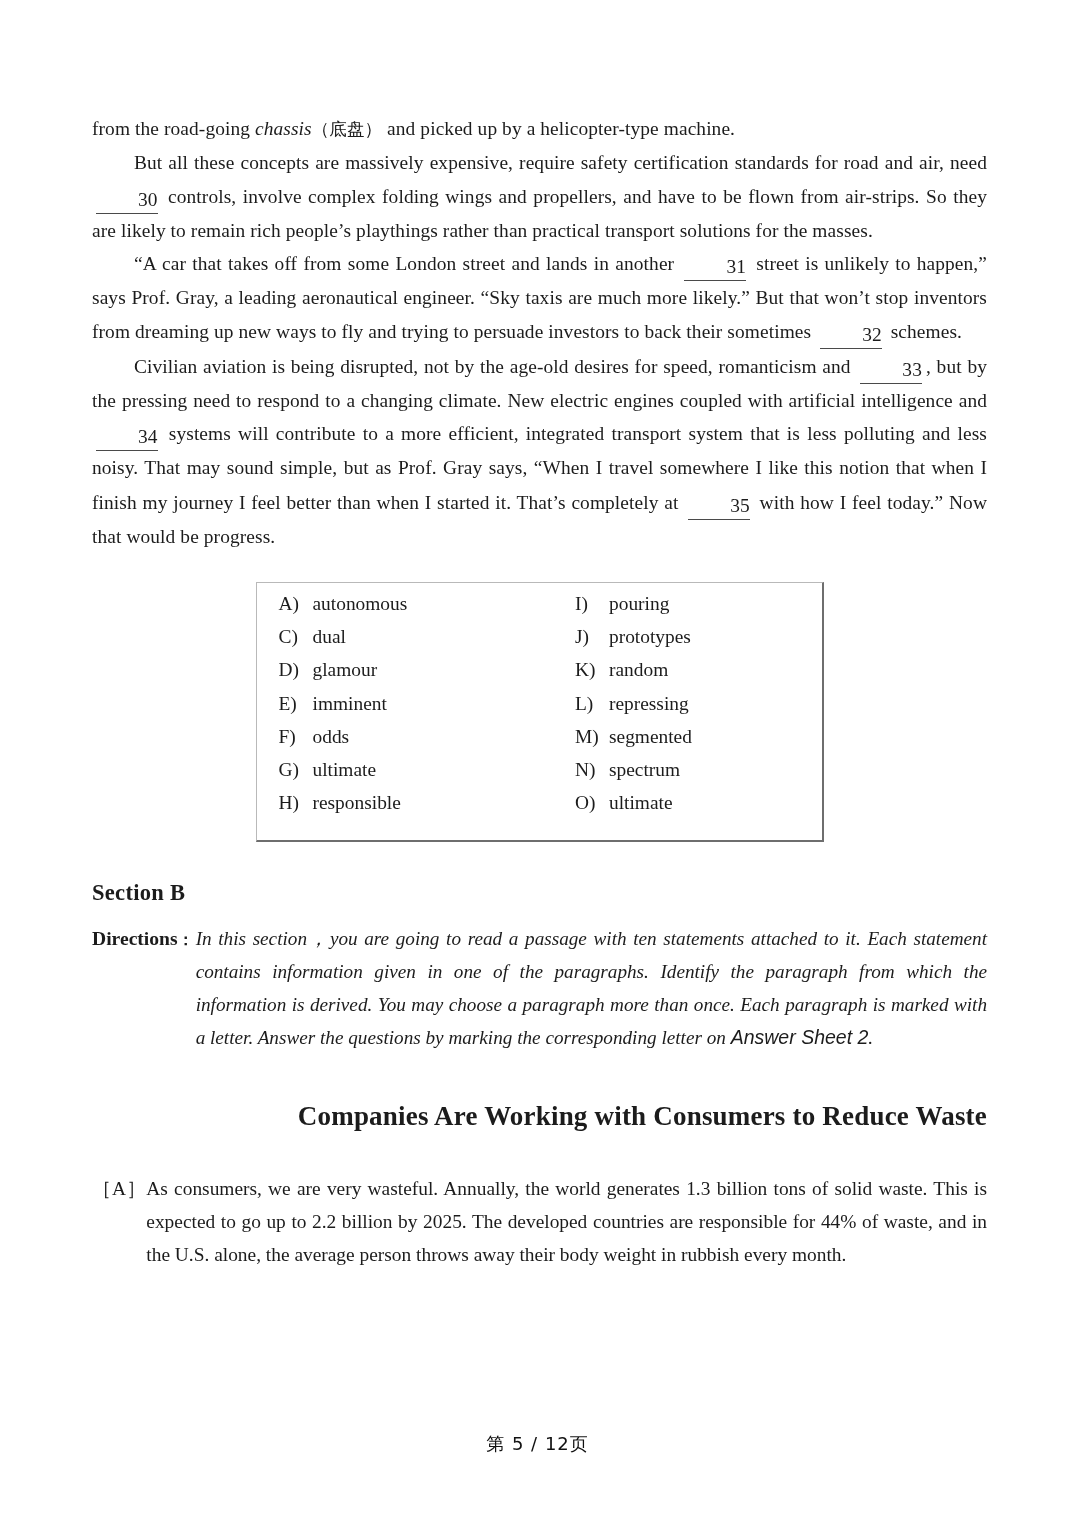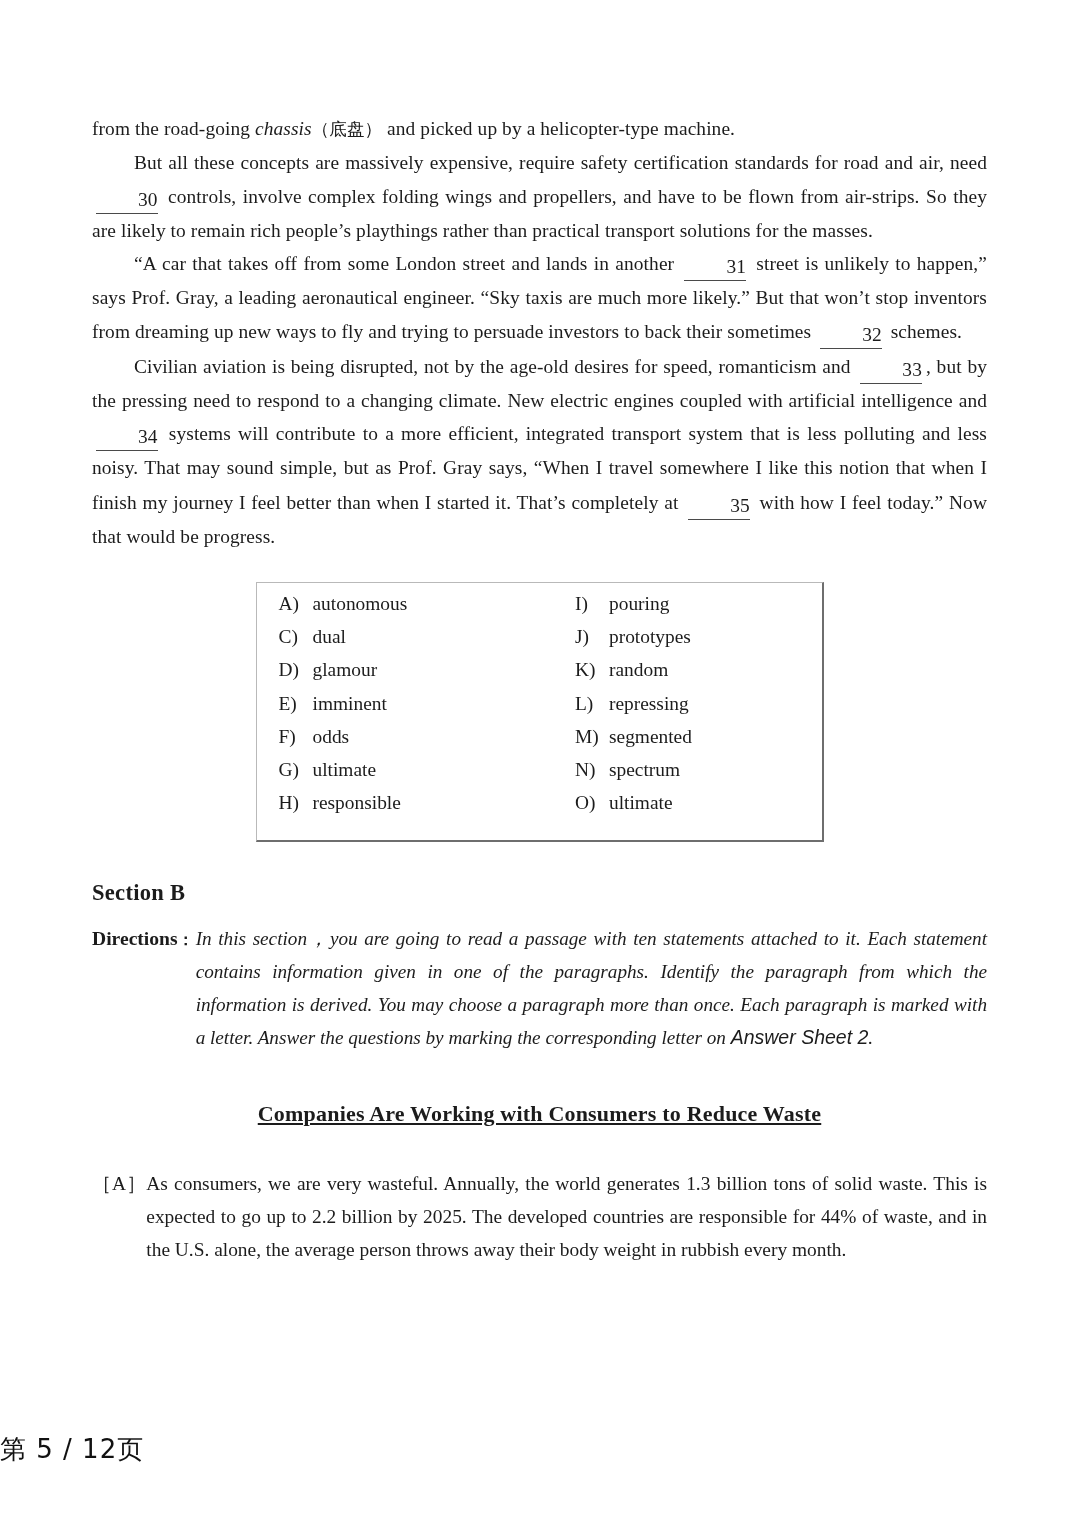--- a/index.html
+++ b/index.html
@@ -117,26 +117,25 @@
   }
   .answersheet {
     font-family: "Liberation Sans", "DejaVu Sans", sans-serif;
     font-weight: normal;
     font-style: italic;
     font-size: 19.5px;
   }
 
   
   .passage-title {
-    text-align: center;
-    font-size: 22px;
+    text-align: right;
+    font-size: 27px;
     font-weight: bold;
     margin-top: 46px;
     letter-spacing: 0.2px;
-    text-decoration: underline;
   }
   .passage-para {
     display: flex;
     margin-top: 40px;
   }
   .pp-marker {
     flex: 0 0 52px;
     font-size: 19.4px;
     line-height: 33.3px;
     letter-spacing: 0.5px;
@@ -148,22 +147,23 @@
     text-align: justify;
     text-justify: inter-word;
   }
 
   
   .footer {
     position: absolute;
     left: 0;
     right: 0;
     top: 1432px;
+    text-align: center;
     font-family: "DejaVu Sans", "Liberation Sans", sans-serif;
-    font-size: 26px;
+    font-size: 18px;
     color: #111;
     letter-spacing: 1px;
   }
 </style>
 </head>
 <body>
 
 <div class="page">
 
   <p class="para cont"><span>from the road-going </span><span class="it">chassis</span><span class="cjk">（底盘）</span><span> and picked up by a helicopter-type machine.</span></p>

